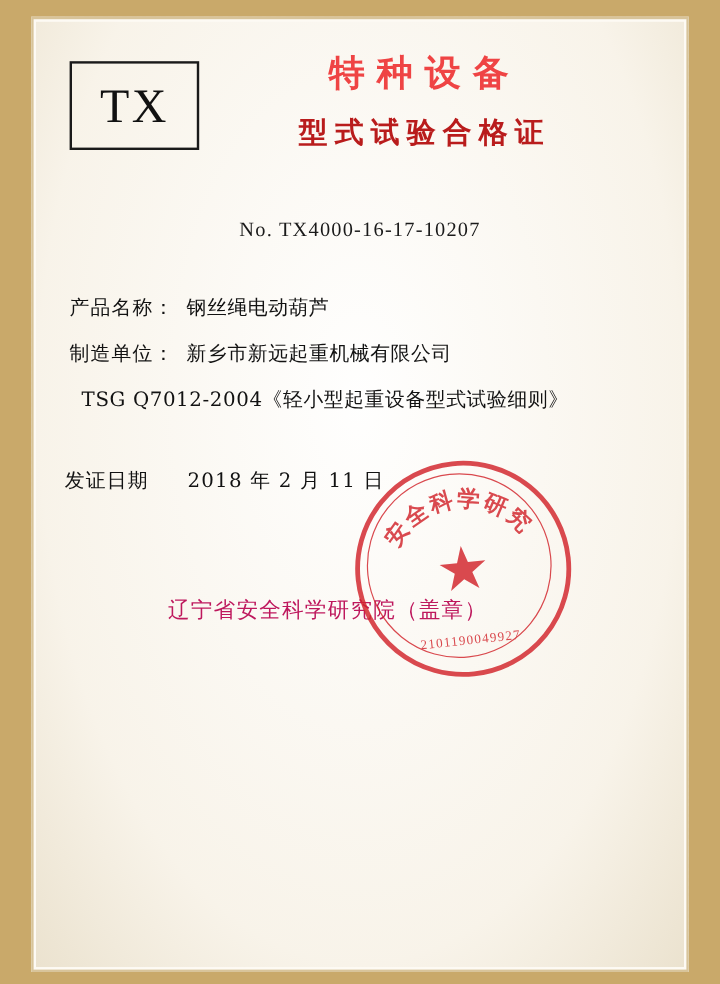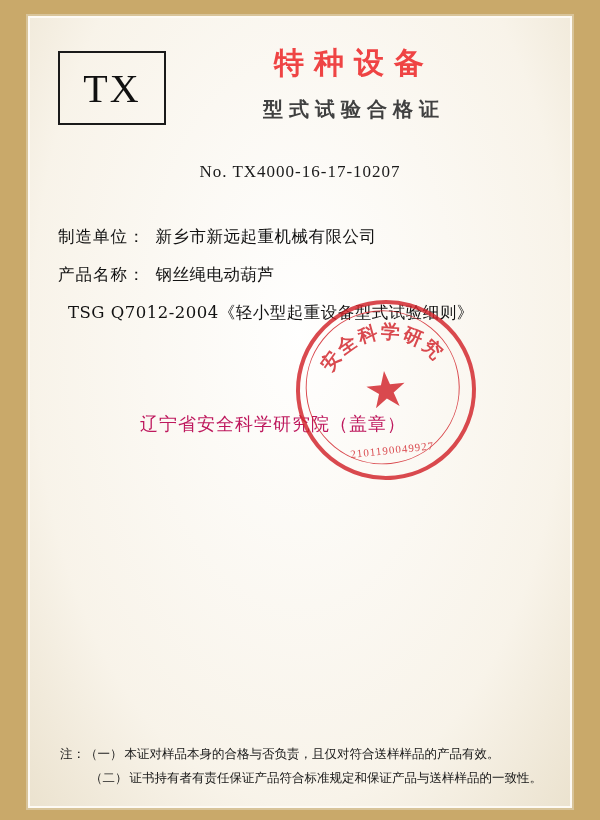--- a/index.html
+++ b/index.html
@@ -94,33 +94,33 @@
   }
   .title-line1 {
     font-size: 30px;
     font-weight: bold;
     letter-spacing: 10px;
     color: #ef4444;
     margin: 4px 0 12px 0;
     font-family: "DejaVu Serif", serif;
   }
   .title-line2 {
-    font-size: 20px;
+    font-size: 24px;
     font-weight: bold;
     letter-spacing: 6px;
-    color: #404040;
+    color: #b91c1c;
     font-family: "DejaVu Serif", serif;
   }
   .cert-no {
     position: relative;
     text-align: center;
     font-size: 17px;
     letter-spacing: 1px;
     color: #1a1a1a;
-    margin-top: 24px;
+    margin-top: 44px;
     font-family: "Liberation Serif", serif;
   }
   .fields {
     position: relative;
     margin: 40px 0 0 28px;
     font-size: 16.5px;
     color: #121212;
     line-height: 30px;
     font-family: "DejaVu Serif", serif;
   }
@@ -269,57 +269,51 @@
       <div class="titles">
         <div class="title-line1">特种设备</div>
         <div class="title-line2">型式试验合格证</div>
       </div>
     </div>
 
     <div class="cert-no">No. TX4000-16-17-10207</div>
 
     <div class="fields">
       <div class="field-row">
+        <span class="field-label">产品名称：</span>
+        <span class="field-value">钢丝绳电动葫芦</span>
+      </div>
+      <div class="field-row">
         <span class="field-label">制造单位：</span>
         <span class="field-value">新乡市新远起重机械有限公司</span>
       </div>
       <div class="field-row">
-        <span class="field-label">产品名称：</span>
-        <span class="field-value">钢丝绳电动葫芦</span>
-      </div>
-      <div class="field-row">
         <span class="field-value">TSG Q7012-2004《轻小型起重设备型式试验细则》</span>
       </div>
     </div>
 
 
+    <div class="issue-date">
+      <span>发证日期</span>
+      <span class="date-val">2018 年 2 月 11 日</span>
+    </div>
 
     <div class="issuer-wrap">
       <div class="issuer">辽宁省安全科学研究院（盖章）</div>
 
       <div class="seal">
         <div class="seal-inner"></div>
         <svg class="seal-arc" viewBox="0 0 172 172">
           <defs>
             <path id="arcpath" d="M 24,96 A 62,62 0 0 1 148,96" fill="none"></path>
           </defs>
           <text>
             <textPath href="#arcpath" startOffset="50%" text-anchor="middle" id="seal-top-text">安全科学研究</textPath>
           </text>
         </svg>
         <div class="seal-star">★</div>
         <div class="seal-bottom">2101190049927</div>
       </div>
     </div>
 
-    <div class="notes">
-      <div class="note-line note-first">
-        <span class="note-marker">注：（一）</span>
-        <span class="note-text">本证对样品本身的合格与否负责，且仅对符合送样样品的产品有效。</span>
-      </div>
-      <div class="note-line note-second">
-        <span class="note-marker">（二）</span>
-        <span class="note-text">证书持有者有责任保证产品符合标准规定和保证产品与送样样品的一致性。</span>
-      </div>
-    </div>
 
   </div>
 </div>
 
 </body></html>

